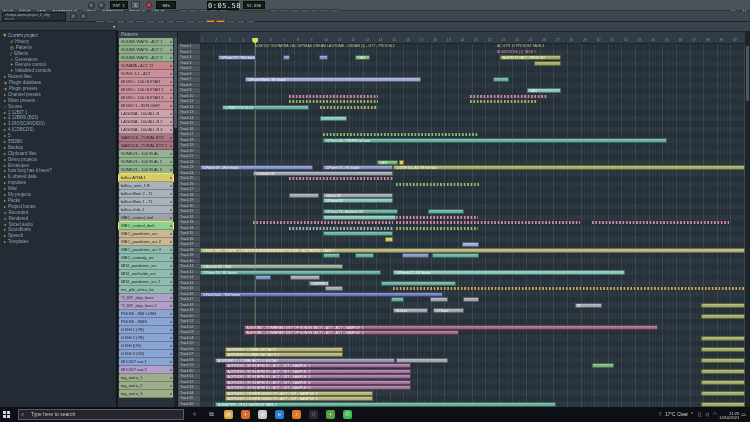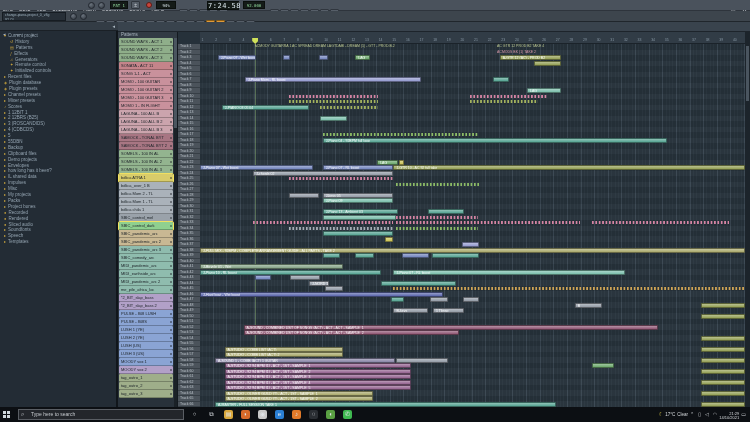--- a/index.html
+++ b/index.html
@@ -79,21 +79,21 @@
 
   <div id="menubar" class="abs">
     <span id="menu-items"><span class="menu-item">FILE</span><span class="menu-item">EDIT</span><span class="menu-item">ADD</span><span class="menu-item">PATTERNS</span><span class="menu-item">VIEW</span><span class="menu-item">OPTIONS</span><span class="menu-item">TOOLS</span><span class="menu-item">HELP</span></span>
     <div class="knob abs" style="left:88px;top:2px"></div>
     <div class="knob abs" style="left:98px;top:2px"></div>
     <div class="lcd abs" style="left:110px;top:1px;width:18px;height:8px">PAT 1</div>
     <div class="tbtn abs" style="left:131px;top:1px">±</div>
     <div class="rec-dot abs" style="left:146px;top:2px"></div>
     <div class="lcd white abs" style="left:156px;top:1px;width:20px;height:8px">94%</div>
     <span id="transport-icons-a" class="abs" style="left:179px;top:1px"><span class="tbtn" style="display: inline-block; margin-right: 1px;">▤</span><span class="tbtn" style="display: inline-block; margin-right: 1px;">▼</span><span class="tbtn" style="display: inline-block; margin-right: 1px;">◆</span><span class="tbtn" style="display: inline-block; margin-right: 1px;">↺</span><span class="tbtn" style="display: inline-block; margin-right: 1px;">↻</span></span>
-    <div class="lcd white abs" id="time-lcd" style="left:207px;top:1px;width:32px;height:9px">7:24.58</div>
+    <div class="lcd white abs" id="time-lcd" style="left:207px;top:1px;width:32px;height:9px">0:05.58</div>
     <div class="lcd abs" style="left:243px;top:1px;width:22px;height:8px">92.000</div>
     <span id="transport-icons-b" class="abs" style="left:270px;top:1px"><span class="tbtn" style="display: inline-block; margin-right: 1px;">▶</span><span class="tbtn" style="display: inline-block; margin-right: 1px;">■</span><span class="tbtn" style="display: inline-block; margin-right: 1px;">≣</span><span class="tbtn" style="display: inline-block; margin-right: 1px;">◉</span><span class="tbtn" style="display: inline-block; margin-right: 1px;">▥</span><span class="tbtn" style="display: inline-block; margin-right: 1px;">♪</span><span class="tbtn" style="display: inline-block; margin-right: 1px;">✱</span></span>
     <span class="abs" style="right:0;top:0"><span class="winctl">–</span><span class="winctl">▢</span><span class="winctl">✕</span></span>
   </div>
 
   <div id="toolbar2" class="abs">
     <div id="hint-panel" class="abs">
       <div>change-piano-project_0_v3g</div>
       <div>92.74</div>
     </div>

